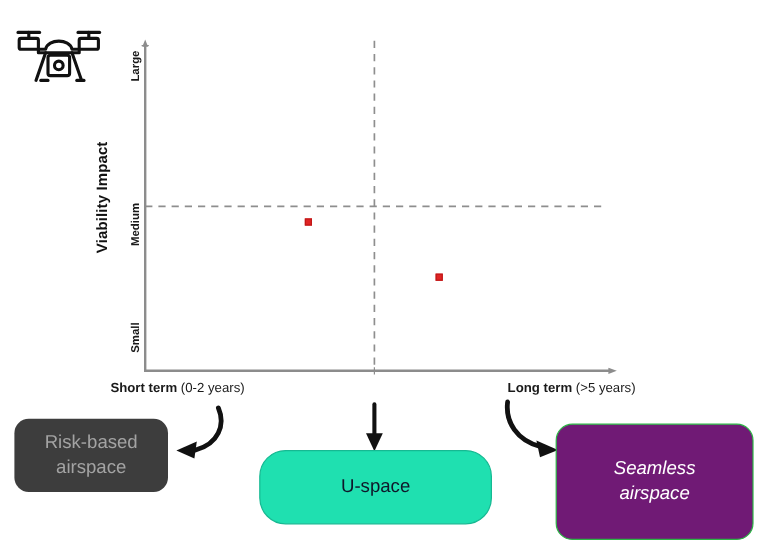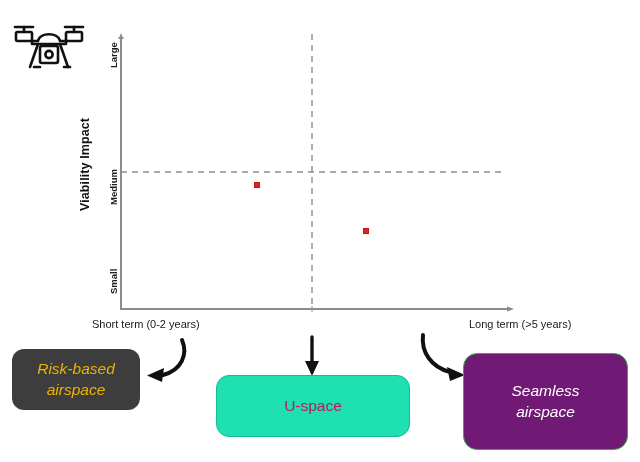--- a/index.html
+++ b/index.html
@@ -66,24 +66,24 @@
   #y-tick-medium { left: 108px; top: 160px; height: 54px; }
   #y-tick-small  { left: 108px; top: 258px; height: 46px; }
 
   .x-tick-label {
     position: absolute;
     top: 318px;
     font-size: 11px;
     color: #1a1a1a;
     white-space: nowrap;
   }
-  .x-tick-label b { font-weight: normal; }
+  .x-tick-label b { font-weight: bold; }
   #x-tick-short  { left: 92px; }
   #x-tick-medium { left: 247px; }
-  #x-tick-long   { left: 423px; margin-left: 46px; }
+  #x-tick-long   { left: 423px; }
 
   
   .marker {
     position: absolute;
     width: 4px;
     height: 4px;
     background: #e02424;
     border: 0.5px solid #c01818;
   }
 
@@ -210,28 +210,28 @@
       <line x1="312" y1="17" x2="312" y2="46" stroke="#111111" stroke-width="3.4" stroke-linecap="round"></line>
       <polygon points="312 56 305 41 319 41" fill="#111111"></polygon>
     </g>
 
     <g>
       <path d="M423 15 C421 32 431 47 450 52" fill="none" stroke="#111111" stroke-width="4" stroke-linecap="round"></path>
       <polygon points="465 55 447 47 450 61" fill="#111111"></polygon>
     </g>
   </svg>
 
-  <div class="card" id="card-risk" style="background: rgb(61, 61, 61); color: #eab308; font-style: italic;">
+  <div class="card" id="card-risk" style="background: rgb(61, 61, 61); color: #a3a3a3;">
     <span>
       <span>Risk-based</span><br>
       <span>airspace</span>
     </span>
   </div>
 
-  <div class="card" id="card-uspace" style="background: rgb(31, 224, 176); color: #be185d;">
+  <div class="card" id="card-uspace" style="background: rgb(31, 224, 176); color: #0f172a; border-radius: 22px;">
     <span>
       <span>U-space</span><br>
     </span>
   </div>
 
   <div class="card" id="card-seamless" style="background: #701a75; color: rgb(255, 255, 255); font-style: italic;">
     <span>
       <span>Seamless</span><br>
       <span>airspace</span><br>
     </span>

